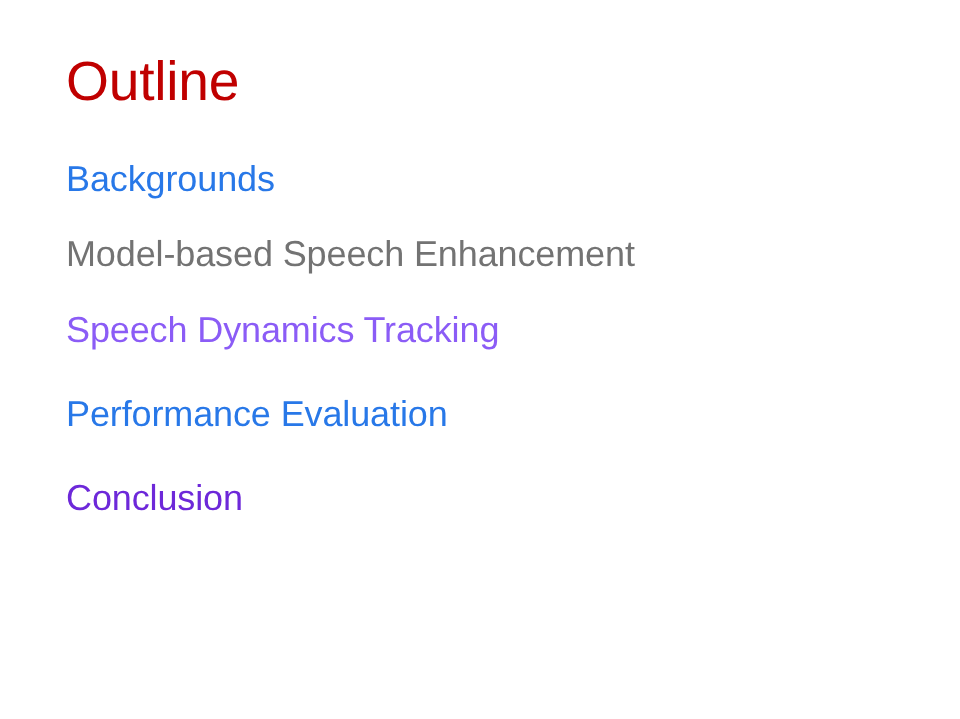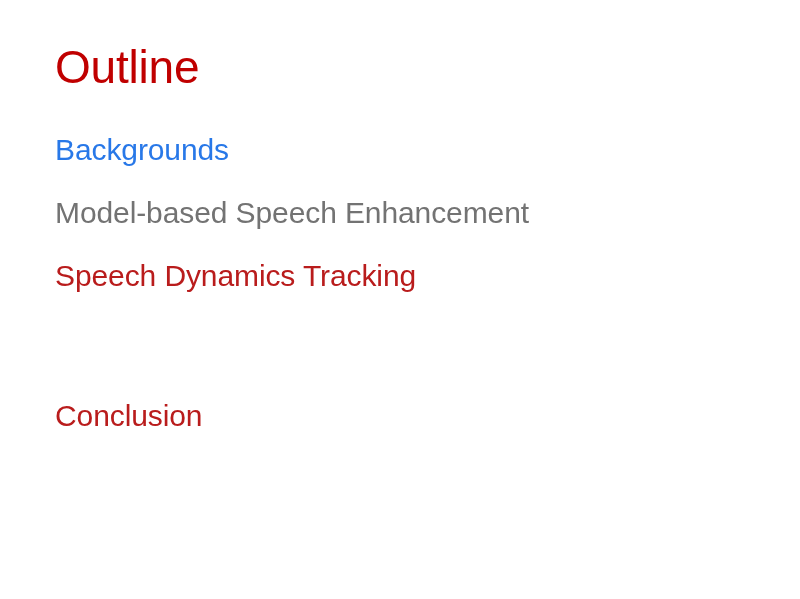--- a/index.html
+++ b/index.html
@@ -72,17 +72,18 @@
 </head>
 <body>
 
 <div id="slide" style="--slide-bg: #FFFFFF; background: rgb(255, 255, 255);">
 
   <h1 id="slide-title" style="color: rgb(192, 0, 0); font-size: 46px;">Outline</h1>
 
   <ul id="outline-list">
     <li class="outline-item pos-0" style="color: rgb(40, 120, 232); font-size: 30px;">Backgrounds</li>
     <li class="outline-item pos-1" style="color: #737373; font-size: 30px;">Model-based Speech Enhancement</li>
-    <li class="outline-item pos-2" style="color: #b91c1c; font-size: 30px;">Speech Dynamics Tracking</li>
-    <li class="outline-item pos-4" style="color: #b91c1c; font-size: 30px;">Conclusion</li>
+    <li class="outline-item pos-2" style="color: #8b5cf6; font-size: 30px;">Speech Dynamics Tracking</li>
+    <li class="outline-item pos-3" style="color: rgb(40, 120, 232); font-size: 30px;">Performance Evaluation</li>
+    <li class="outline-item pos-4" style="color: #6d28d9; font-size: 30px;">Conclusion</li>
   </ul>
 
 </div>
 
 </body></html>

